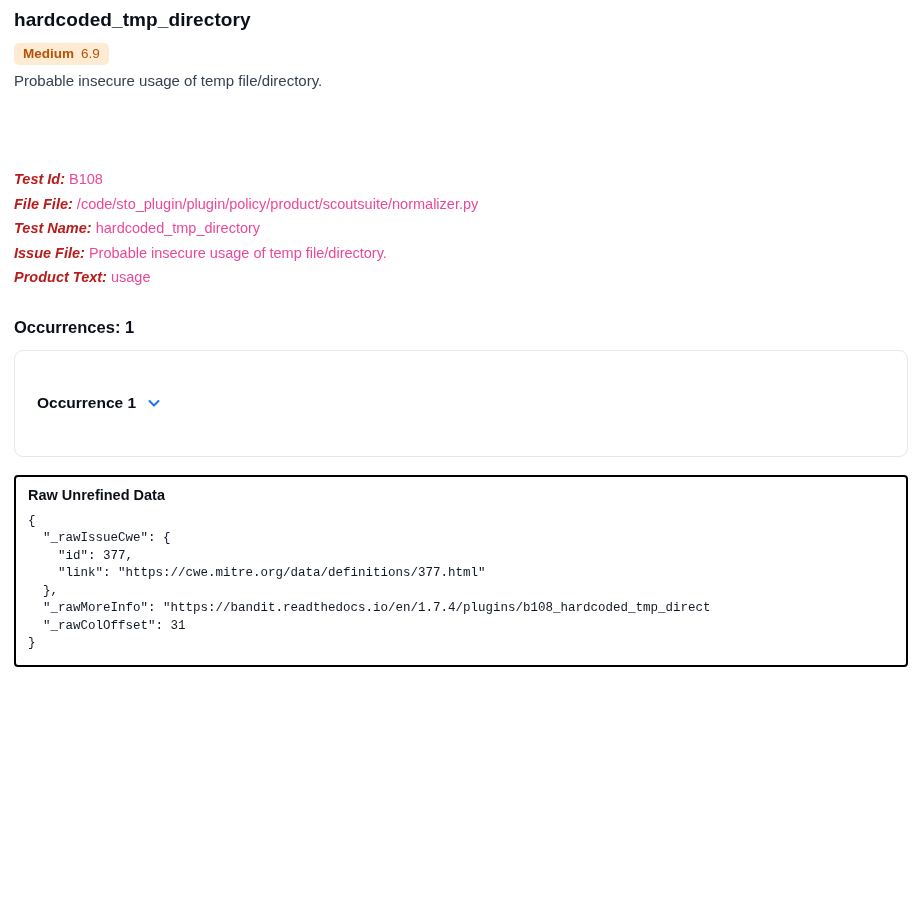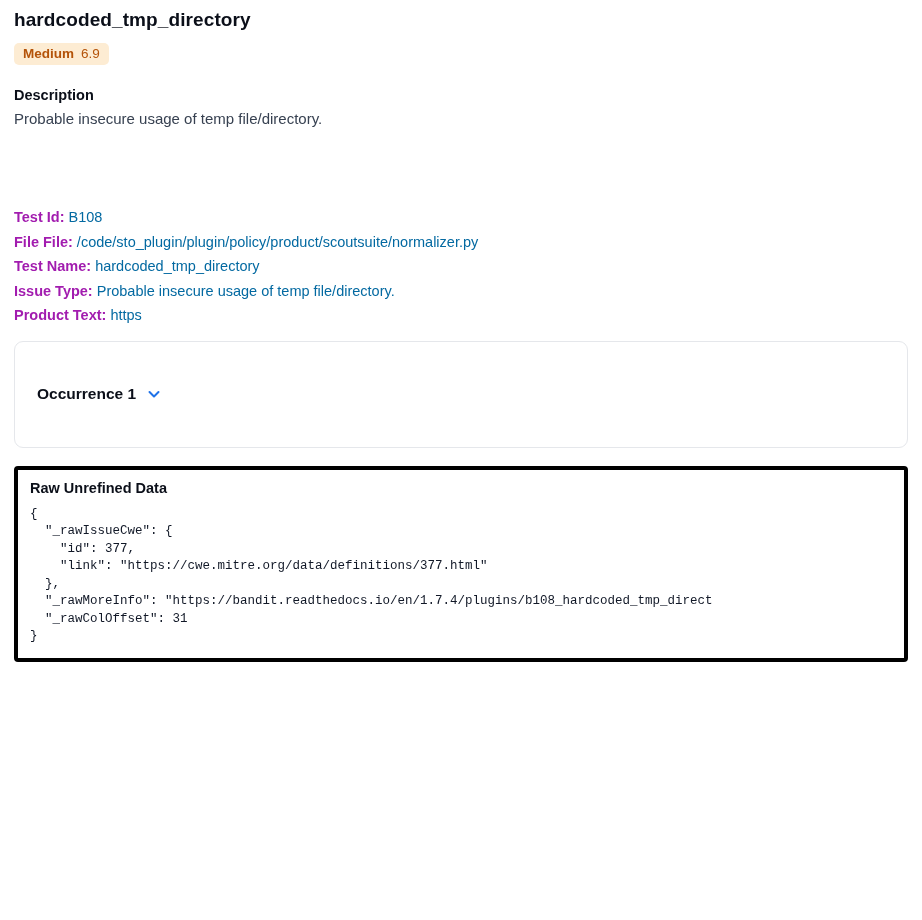--- a/index.html
+++ b/index.html
@@ -62,24 +62,25 @@
   .meta-row {
     font-size: 14.5px;
     line-height: 24.5px;
     color: #4b5563;
     white-space: nowrap;
     overflow: hidden;
     text-overflow: ellipsis;
   }
   .meta-key {
     font-weight: bold;
-    color: #a21caf;
+    color: #b91c1c;
+    font-style: italic;
   }
   .meta-val {
-    color: #0369a1;
+    color: #ec4899;
   }
   .occurrences-heading {
     font-size: 16.5px;
     font-weight: bold;
     color: #0b0f19;
     margin-top: 28px;
   }
   .occurrence-card {
     margin-top: 13px;
     border: 1px solid #e5e7eb;
@@ -103,21 +104,21 @@
   }
   .chevron {
     display: inline-block;
     width: 16px;
     height: 16px;
     color: #1f72e8;
     line-height: 0;
   }
   .raw-panel {
     margin-top: 18px;
-    border: 4px solid #000000;
+    border: 2px solid #000000;
     border-radius: 4px;
     padding: 10px 12px 12px 12px;
     box-sizing: border-box;
     background: #ffffff;
   }
   .raw-title {
     font-size: 14.5px;
     font-weight: bold;
     color: #0b0f19;
     margin-bottom: 10px;
@@ -137,46 +138,46 @@
 
 <div class="page">
 
   <div class="issue-title">hardcoded_tmp_directory</div>
 
   <div class="severity-badge">
     <span>Medium</span>
     <span class="sev-score">6.9</span>
   </div>
 
-  <div class="section-label">Description</div>
   <div class="description-text">Probable insecure usage of temp file/directory.</div>
 
   <div class="meta-list">
     <div class="meta-row">
       <span class="meta-key">Test Id:</span>
       <span class="meta-val">B108</span>
     </div>
     <div class="meta-row">
       <span class="meta-key">File File:</span>
       <span class="meta-val">/code/sto_plugin/plugin/policy/product/scoutsuite/normalizer.py</span>
     </div>
     <div class="meta-row">
       <span class="meta-key">Test Name:</span>
       <span class="meta-val">hardcoded_tmp_directory</span>
     </div>
     <div class="meta-row">
-      <span class="meta-key">Issue Type:</span>
+      <span class="meta-key">Issue File:</span>
       <span class="meta-val">Probable insecure usage of temp file/directory.</span>
     </div>
     <div class="meta-row">
       <span class="meta-key">Product Text:</span>
-      <span class="meta-val">https</span>
-    </div>
-  </div>
-
+      <span class="meta-val">usage</span>
+    </div>
+  </div>
+
+  <div class="occurrences-heading">Occurrences: 1</div>
 
   <div class="occurrence-card">
     <div class="occurrence-row">
       <span class="occurrence-label">Occurrence 1</span>
       <span class="chevron">
         <svg width="16" height="16" viewBox="0 0 16 16" fill="none" xmlns="http://www.w3.org/2000/svg">
           <path d="M3.5 6 L8 10.5 L12.5 6" stroke="#1f72e8" stroke-width="2" stroke-linecap="round" stroke-linejoin="round"></path>
         </svg>
       </span>
     </div>

